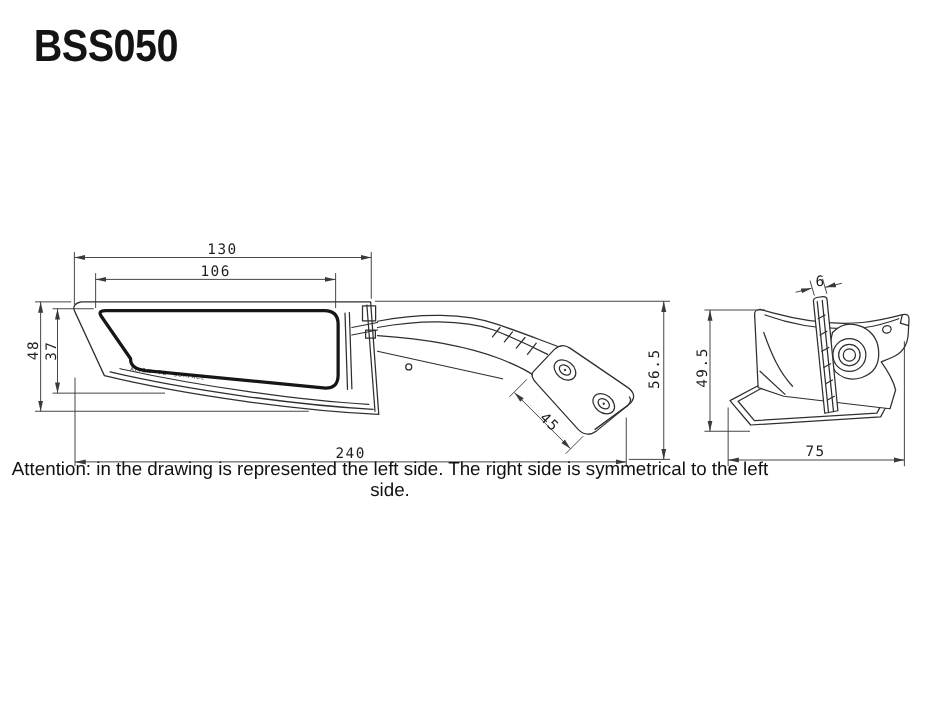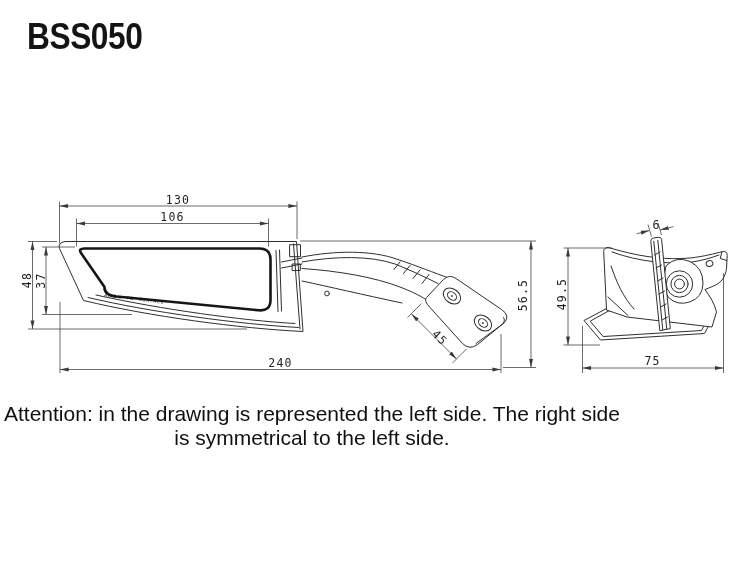--- a/index.html
+++ b/index.html
@@ -8,22 +8,22 @@
     background:#ffffff;
     font-family:"Liberation Sans", sans-serif;
   }
   .title{
     position:absolute;left:27px;top:16px;margin:0;
     font-size:36px;font-weight:700;color:#141414;
     transform:scaleX(.88);transform-origin:left top;
     letter-spacing:-.5px;white-space:nowrap;
   }
   .note{
-    position:absolute;left:0;top:402px;width:624px;
-    text-align:center;font-size:21px;color:#101010;
+    position:absolute;left:0;top:367px;width:624px;
+    text-align:center;font-size:15px;color:#101010;
   }
   svg.drawing{position:absolute;left:0;top:0;}
   .part{stroke:#2f2f2f;stroke-width:1;fill:none;stroke-linejoin:round;stroke-linecap:round;}
   .partfill{stroke:#2f2f2f;stroke-width:1;fill:#ffffff;stroke-linejoin:round;}
   .thick{stroke:#161616;stroke-width:2.6;fill:#ffffff;stroke-linejoin:round;}
   .dimline{stroke:#3a3a3a;stroke-width:.75;fill:none;}
   .dimtxt{font:11.5px "DejaVu Sans Mono", monospace;letter-spacing:1.2px;fill:#1f1f1f;}
   .etch{font:4.3px "DejaVu Sans", sans-serif;letter-spacing:.9px;word-spacing:2.5px;fill:#111;}
 </style>
 </head>

